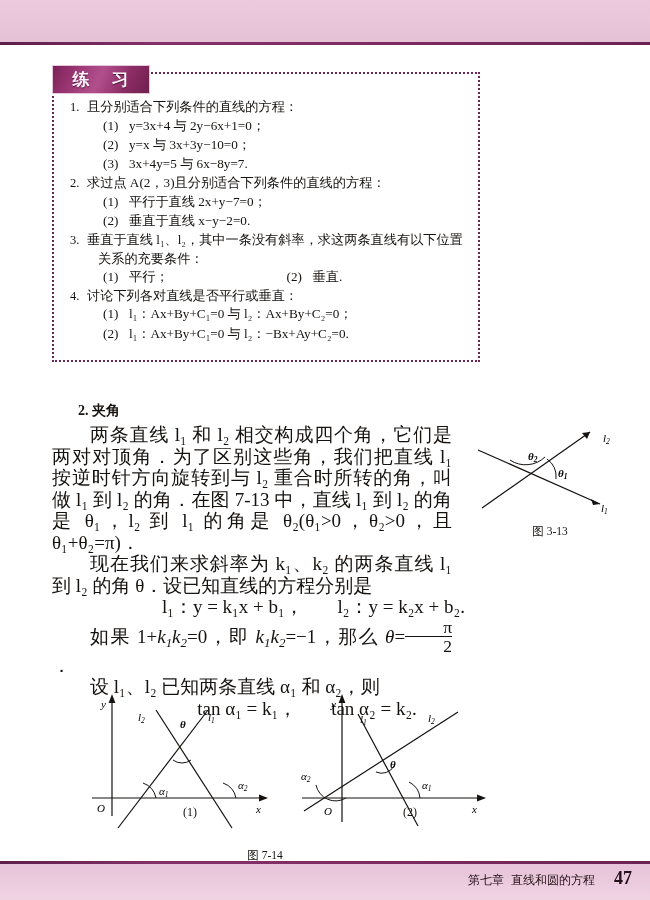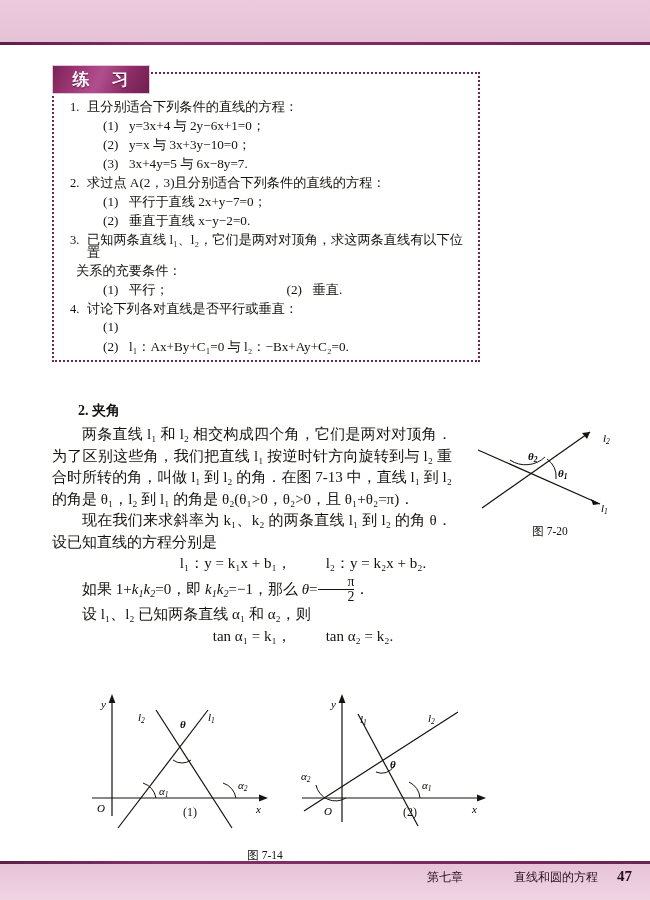--- a/index.html
+++ b/index.html
@@ -93,21 +93,21 @@
   .ex-sub {
     margin-left: 33px;
     margin-bottom: 6px;
     display: flex;
     align-items: baseline;
   }
   .ex-sub-tag {
     flex: 0 0 26px;
   }
   .ex-cont {
-    margin-left: 6px;
+    margin-left: 28px;
     margin-bottom: 5px;
   }
   .ex-two-col {
     margin-left: 33px;
     margin-bottom: 6px;
     display: flex;
   }
   .ex-two-col > div { width: 50%; display:flex; }
   .ex-two-col .ex-sub-tag { flex: 0 0 26px; }
 
@@ -119,21 +119,21 @@
   .sec-title {
     position: absolute;
     left: 78px; top: 402px;
     font-size: 14px;
     font-weight: bold;
   }
   .prose {
     position: absolute;
     left: 52px; top: 424px;
     width: 400px;
-    font-size: 15px;
+    font-size: 19px;
     line-height: 21.5px;
     text-align: justify;
   }
   .prose p { margin: 0 0 0 0; text-indent: 2em; }
   .formula {
     text-align: center;
     text-indent: 0;
     padding-left: 72px;
     margin: 4px 0 2px 0;
     white-space: nowrap;
@@ -191,22 +191,22 @@
   
   .footer {
     position: absolute;
     left: 0; top: 868px;
     width: 632px;
     text-align: right;
     font-size: 12px;
     color: #241018;
   }
   .footer .chap { margin-right: 4px; }
-  .footer .title { margin-right: 16px; margin-left: 44px; }
-  .footer .pg { font-weight: bold; font-size: 15px; }
+  .footer .title { margin-right: 16px; }
+  .footer .pg { font-weight: bold; font-size: 18px; }
 </style>
 </head>
 <body>
 
 <div class="band-top"></div>
 <div class="band-top-rule"></div>
 <div class="band-bottom-rule"></div>
 <div class="band-bottom"></div>
 
 <div class="exercise-box"></div>
@@ -248,21 +248,21 @@
     </div>
     <div class="ex-sub">
       <span class="ex-sub-tag">(2)</span>
       <span>垂直于直线 x−y−2=0.</span>
     </div>
   </div>
 
   <div class="ex-item">
     <div class="ex-num-line">
       <div class="ex-num">3.</div>
-      <div class="ex-text">已知两条直线 l₁、l₂，它们是两对对顶角，求这两条直线有以下位置</div>
+      <div class="ex-text">垂直于直线 l₁、l₂，其中一条没有斜率，求这两条直线有以下位置</div>
     </div>
     <div class="ex-cont">关系的充要条件：</div>
     <div class="ex-two-col">
       <div>
         <span class="ex-sub-tag">(1)</span>
         <span>平行；</span>
       </div>
       <div>
         <span class="ex-sub-tag">(2)</span>
         <span>垂直.</span>
@@ -270,20 +270,21 @@
     </div>
   </div>
 
   <div class="ex-item">
     <div class="ex-num-line">
       <div class="ex-num">4.</div>
       <div class="ex-text">讨论下列各对直线是否平行或垂直：</div>
     </div>
     <div class="ex-sub">
       <span class="ex-sub-tag">(1)</span>
+      <span>l₁：Ax+By+C₁=0 与 l₂：Ax+By+C₂=0；</span>
     </div>
     <div class="ex-sub">
       <span class="ex-sub-tag">(2)</span>
       <span>l₁：Ax+By+C₁=0 与 l₂：−Bx+Ay+C₂=0.</span>
     </div>
   </div>
 
 </div>
 
 <div class="sec-title">2. 夹角</div>
@@ -313,21 +314,21 @@
 
     <path d="M 86 67 A 22 22 0 0 0 77 47" fill="none" stroke="#15120f" stroke-width="1"></path>
 
     <path d="M 40 48 A 28 28 0 0 0 75 45" fill="none" stroke="#15120f" stroke-width="1"></path>
     <text x="133" y="30" font-family="Liberation Serif, serif" font-style="italic" font-size="11">l<tspan font-size="7.5" dy="2">2</tspan></text>
     <text x="131" y="100" font-family="Liberation Serif, serif" font-style="italic" font-size="11">l<tspan font-size="7.5" dy="2">1</tspan></text>
     <text x="58" y="48" font-family="Liberation Serif, serif" font-style="italic" font-size="11" font-weight="bold">θ<tspan font-size="7.5" dy="2">2</tspan></text>
     <text x="88" y="65" font-family="Liberation Serif, serif" font-style="italic" font-size="11" font-weight="bold">θ<tspan font-size="7.5" dy="2">1</tspan></text>
   </svg>
 </div>
-<div class="fig713-cap">图 7-20</div>
+<div class="fig713-cap">图 3-13</div>
 
 <div class="fig714">
   <svg width="440" height="150" viewBox="0 0 440 150">
 
     <g>
 
       <line x1="32" y1="128" x2="32" y2="12" stroke="#15120f" stroke-width="1.2"></line>
       <polygon points="32,6 28.6,15 35.4,15" fill="#15120f"></polygon>
 
       <line x1="12" y1="110" x2="182" y2="110" stroke="#15120f" stroke-width="1.2"></line>

